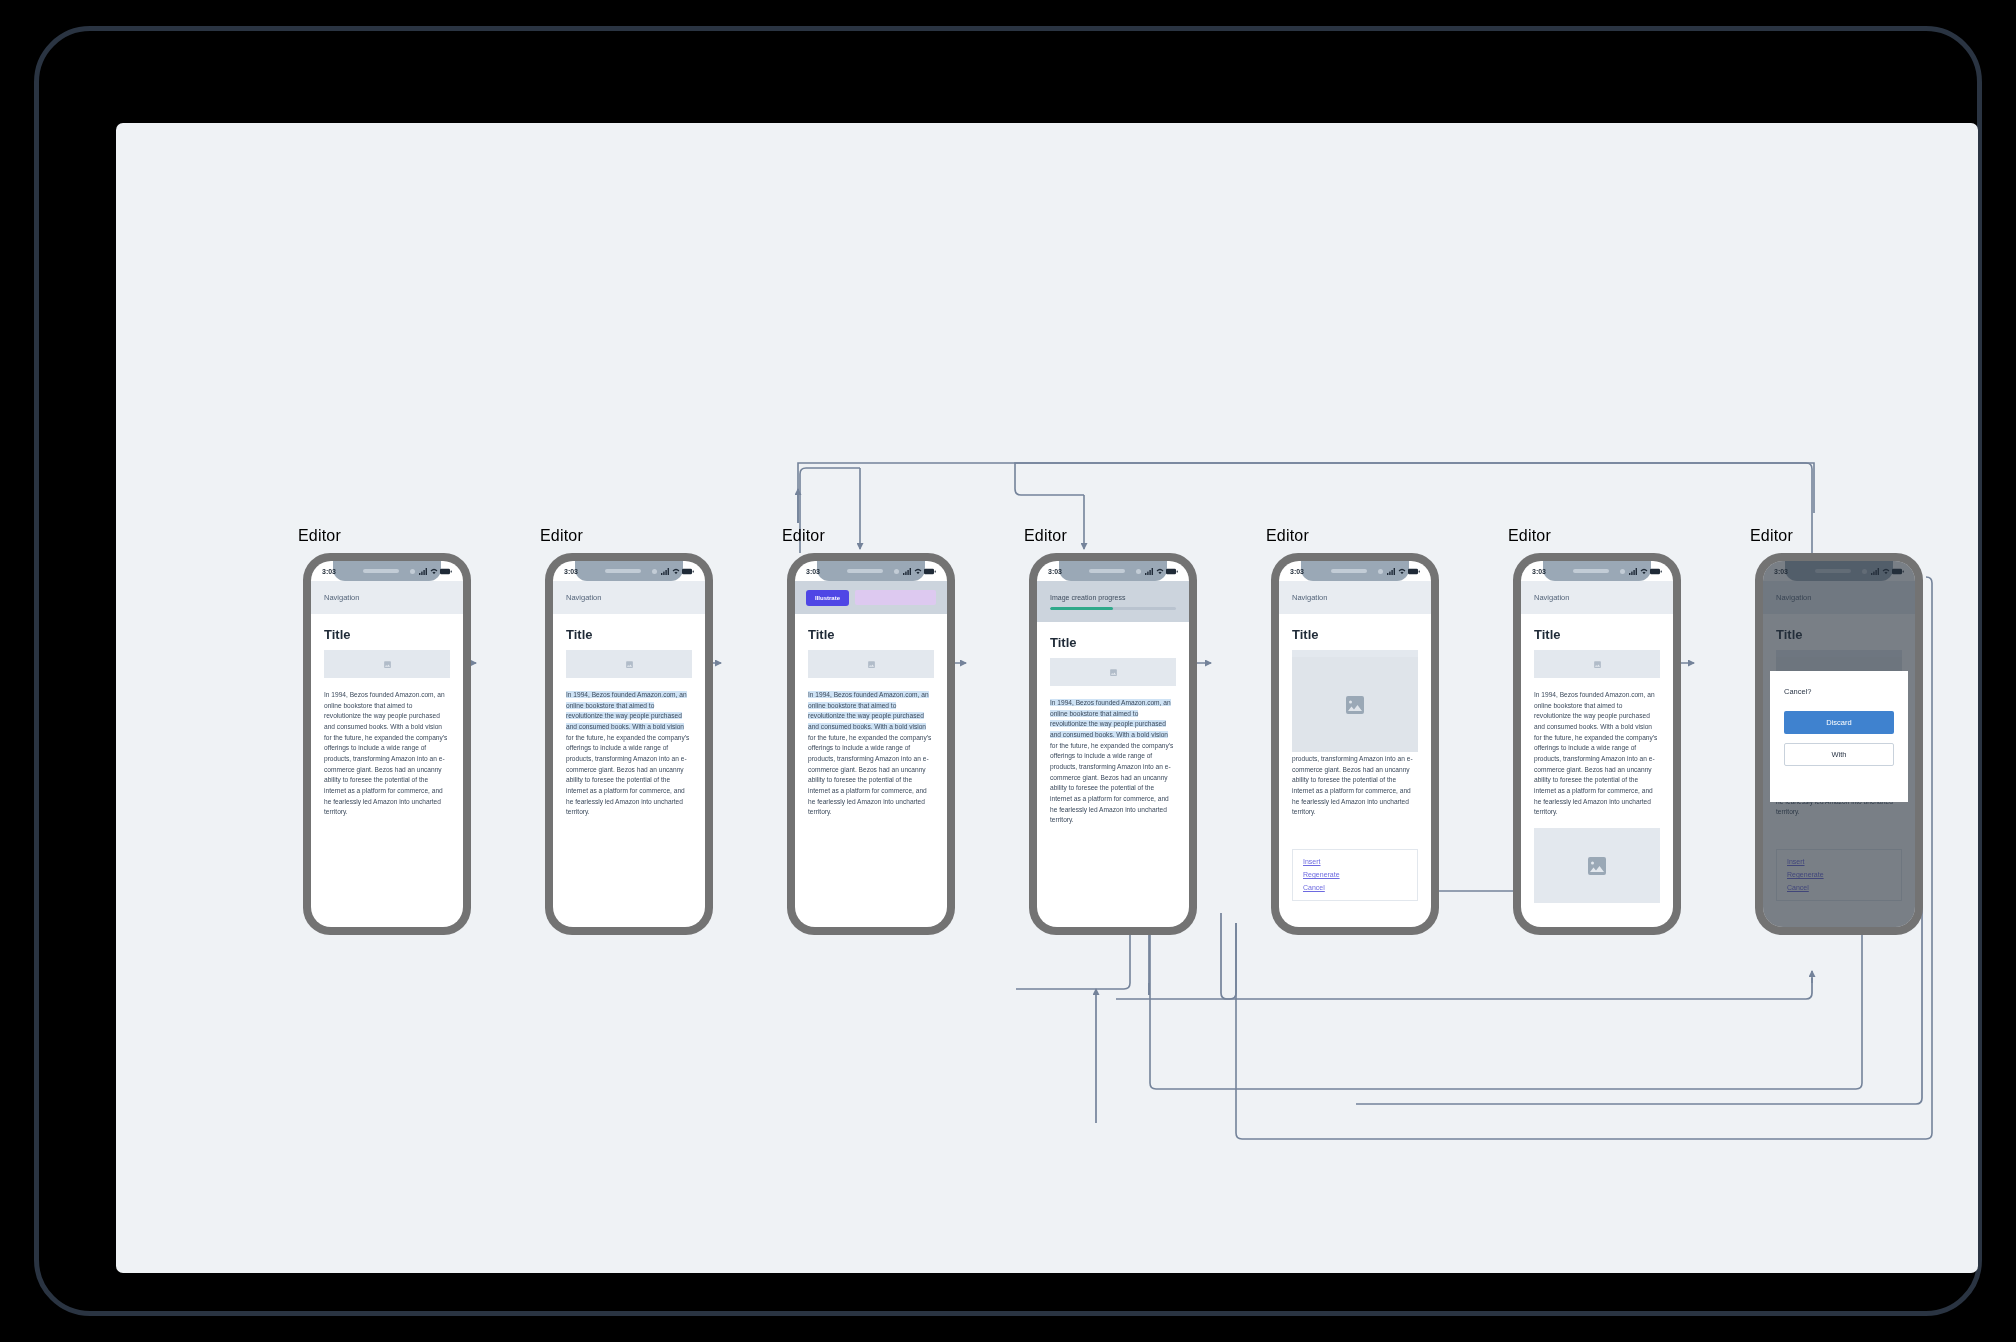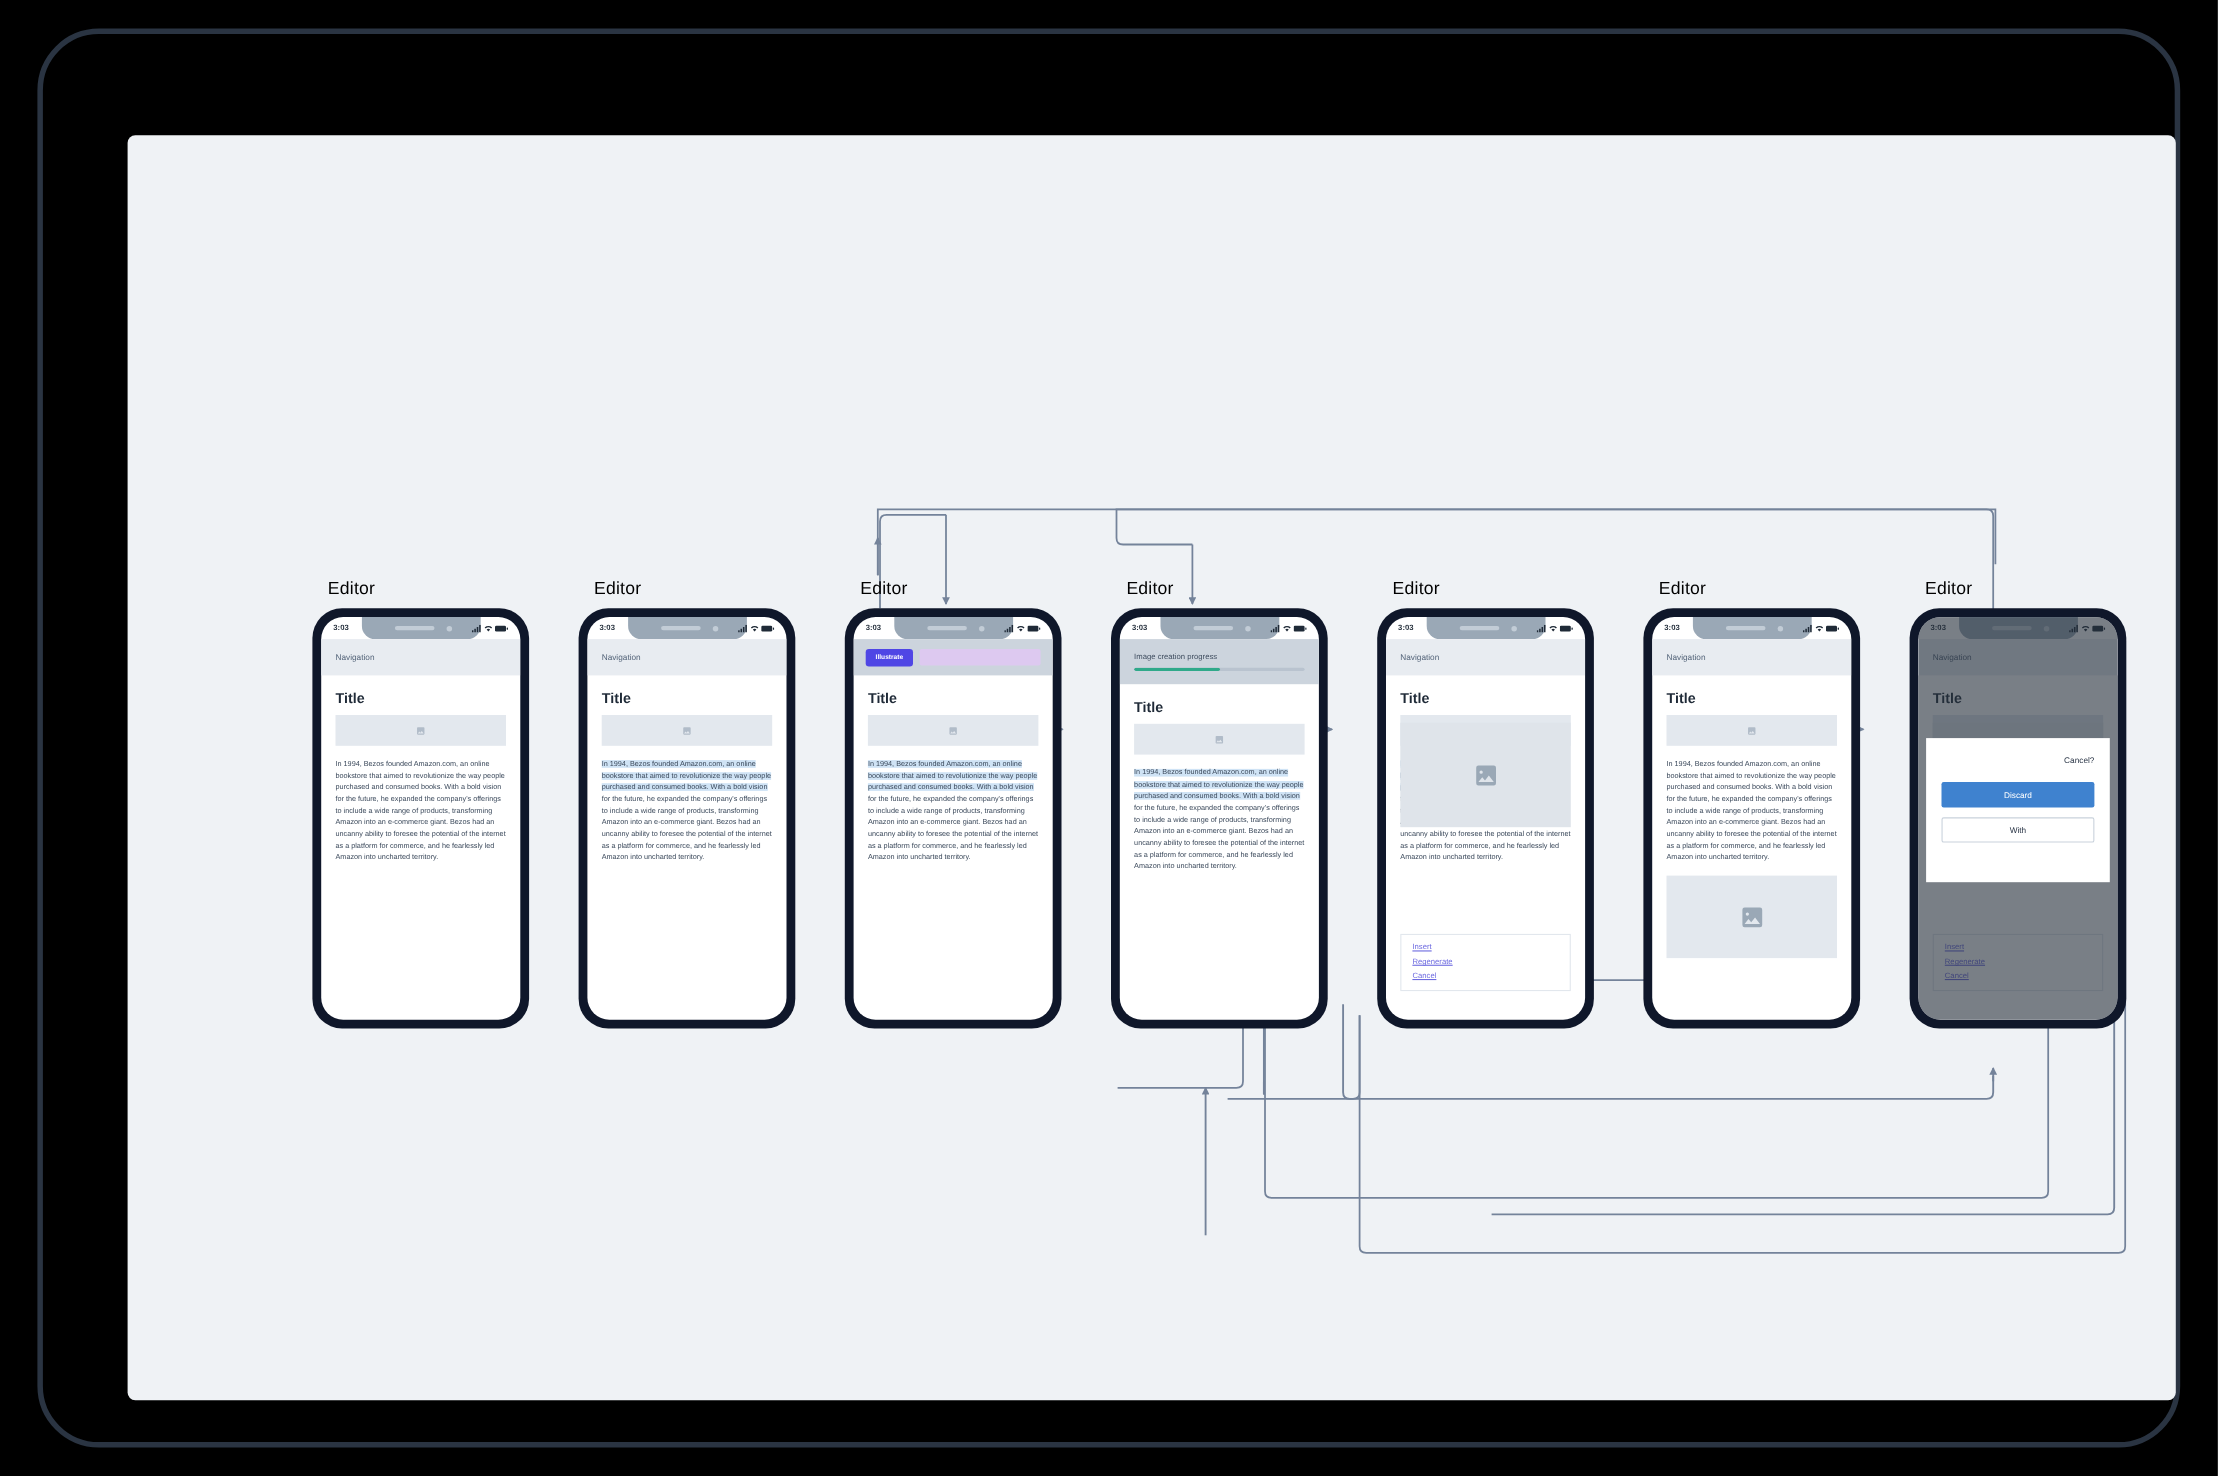--- a/index.html
+++ b/index.html
@@ -38,24 +38,25 @@
     position: absolute;
     top: -26px; left: 2px;
     font-size: 16px;
     color: #000000;
     letter-spacing: .2px;
     white-space: nowrap;
     margin-left: 12px;
   }
   .phone {
     position: relative;
-    width: 197px; height: 382px;
-    background: #0f172a;
+    width: 168px; height: 382px;
+    background: #737373;
     border-radius: 27px;
     padding: 8px;
+    margin-left: 19px;
   }
   .phone-screen {
     position: relative;
     width: 100%; height: 100%;
     background: #ffffff;
     border-radius: 20px;
     overflow: hidden;
   }
   .notch {
     position: absolute;
@@ -211,21 +212,21 @@
   .modal {
     position: absolute;
     left: 7px; right: 7px;
     top: 110px;
     background: #fff;
     z-index: 9;
     padding: 16px 14px 36px 14px;
     display: flex; flex-direction: column; align-items: stretch; gap: 9px;
   }
   .modal-title {
-    font-size: 7.5px; color: #2b3647; text-align: right;
+    font-size: 7.5px; color: #2b3647; text-align: left;
     margin-bottom: 6px;
   }
   .btn-primary {
     background: #3f82cf; color: #fff;
     font-size: 7.5px; text-align: center;
     padding: 7px 0; border: none; border-radius: 2px;
     font-family: Liberation Sans, sans-serif;
   }
   .btn-secondary {
     background: #fff; color: #2b3647;

